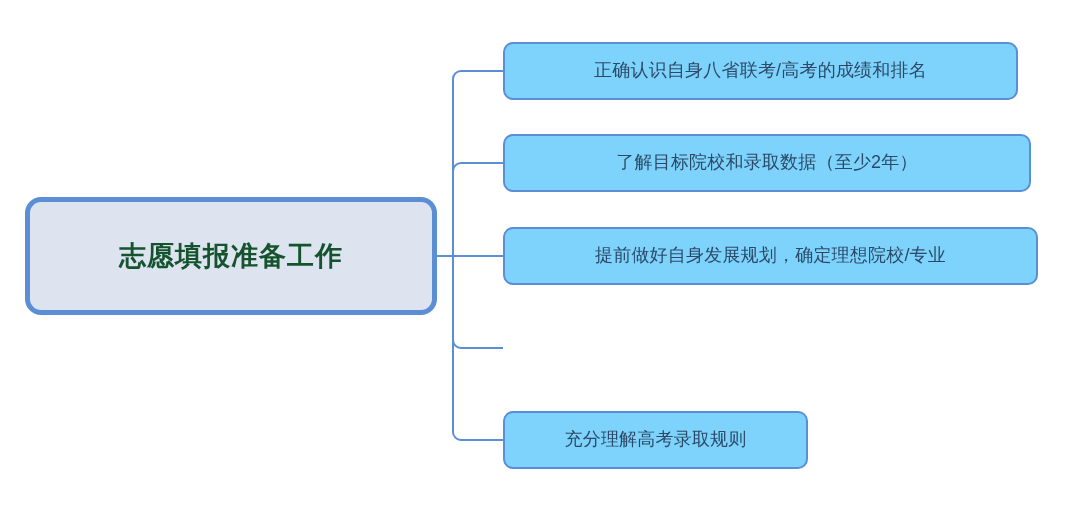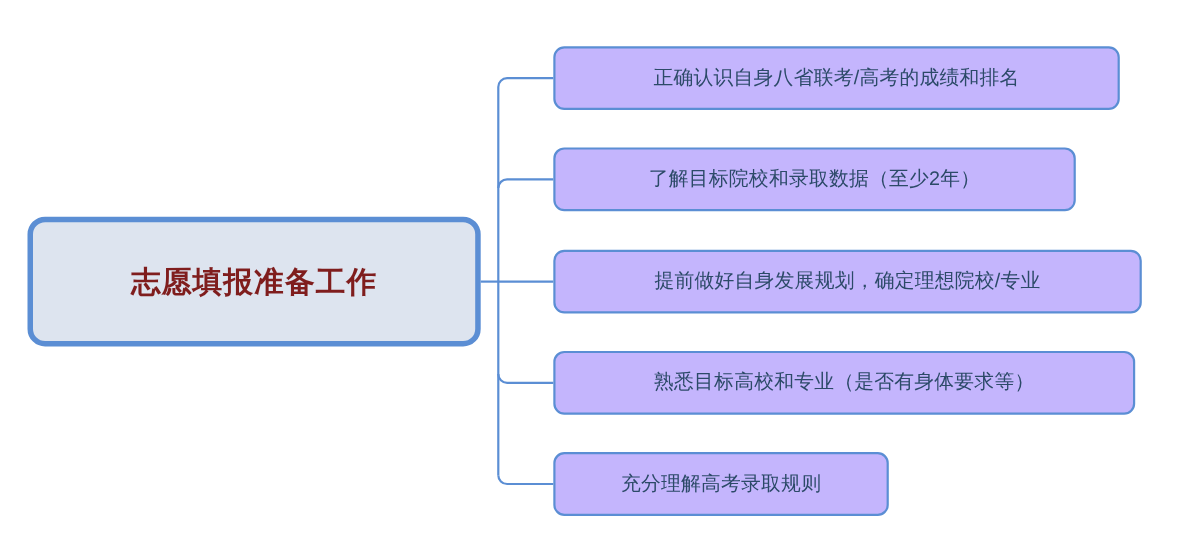--- a/index.html
+++ b/index.html
@@ -23,42 +23,42 @@
     top: 0;
     width: 1080px;
     height: 506px;
     pointer-events: none;
   }
   .node {
     position: absolute;
     box-sizing: border-box;
     display: flex;
     align-items: center;
-    background: #c4b5fd;
+    background: #7dd3fc;
     border: 2px solid #5b8ed4;
     border-radius: 10px;
     color: #2c4a68;
     font-size: 18px;
     line-height: 1.2;
     letter-spacing: 0.2px;
     white-space: nowrap;
   }
   .node .node-label {
     display: block;
     width: 100%;
     text-align: center;
   }
   .node-root {
     border-width: 5px;
     border-radius: 16px;
     border-color: #5b8ed4;
     background: #dde4ef;
     font-size: 27px;
     font-weight: bold;
-    color: #7f1d1d;
+    color: #14532d;
     letter-spacing: 1px;
   }
   .node-child .node-label {
     padding: 0 22px;
   }
 </style>
 </head>
 <body>
 
 <div id="canvas">
@@ -83,29 +83,26 @@
   </svg>
 
   <div class="node node-root" style="left:25px; top:197px; width:412px; height:118px;">
     <span class="node-label">志愿填报准备工作</span>
   </div>
 
   <div class="node node-child" style="left:503px; top:42px; width:515px; height:58px;">
     <span class="node-label">正确认识自身八省联考/高考的成绩和排名</span>
   </div>
 
-  <div class="node node-child" style="left:503px; top:134px; width:475px; height:58px;">
+  <div class="node node-child" style="left:503px; top:134px; width:528px; height:58px;">
     <span class="node-label">了解目标院校和录取数据（至少2年）</span>
   </div>
 
   <div class="node node-child" style="left:503px; top:227px; width:535px; height:58px;justify-content:center;">
     <span class="node-label">提前做好自身发展规划，确定理想院校/专业</span>
   </div>
 
-  <div class="node node-child" style="left:503px; top:319px; width:529px; height:58px;">
-    <span class="node-label">熟悉目标高校和专业（是否有身体要求等）</span>
-  </div>
 
   <div class="node node-child" style="left:503px; top:411px; width:305px; height:58px;justify-content:flex-end;">
     <span class="node-label">充分理解高考录取规则</span>
   </div>
 
 </div>
 
 </body></html>

